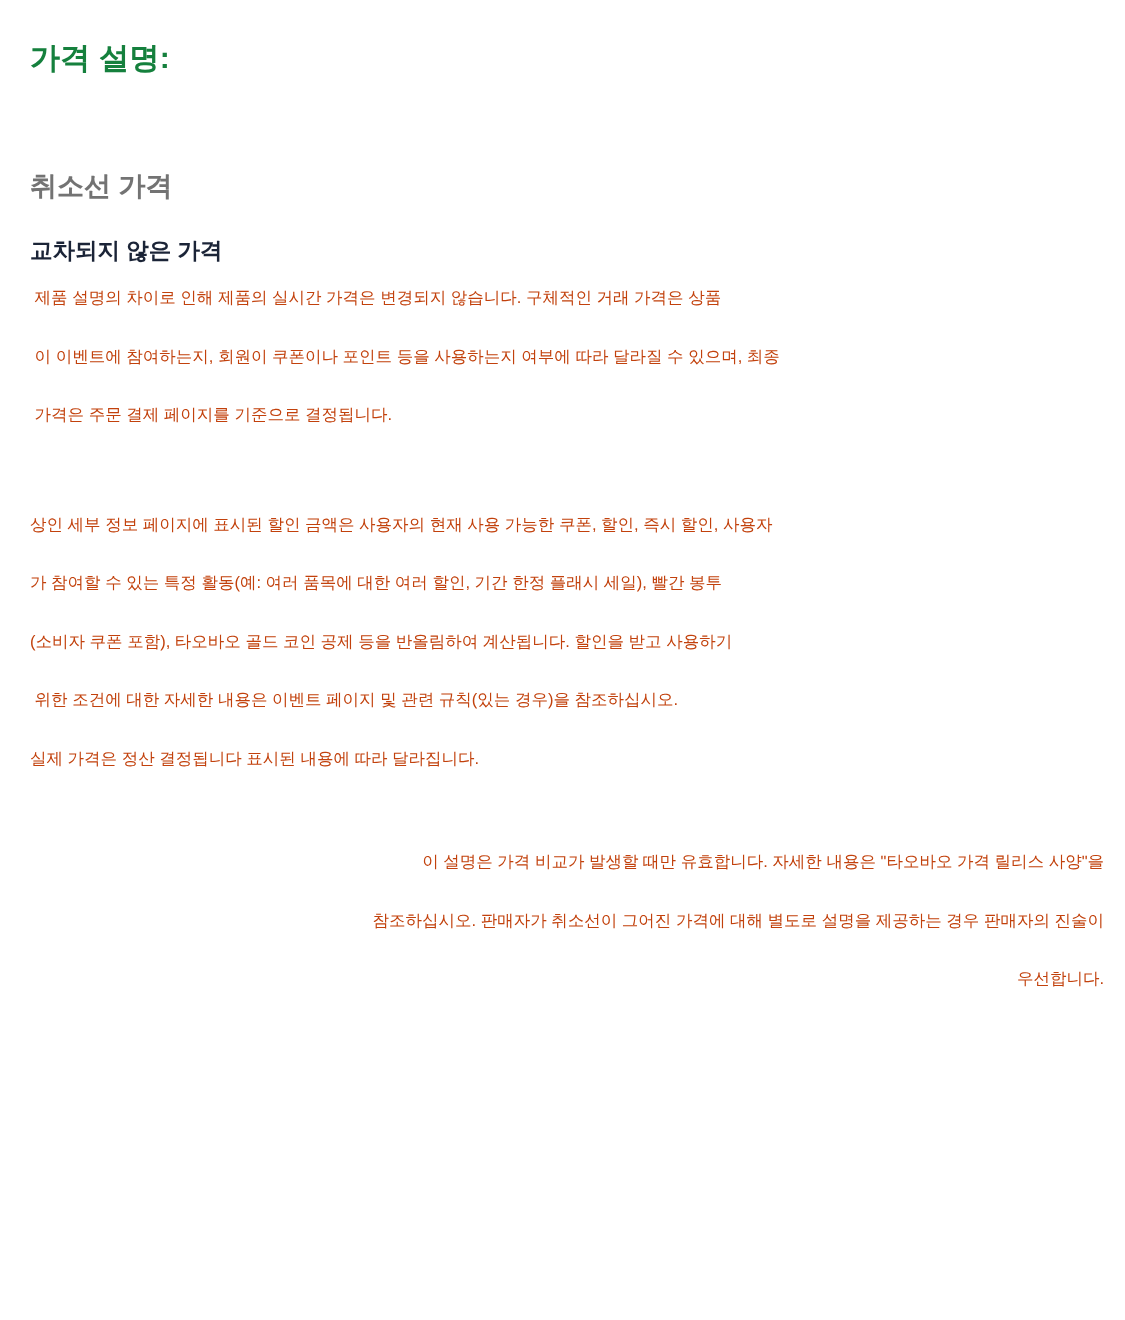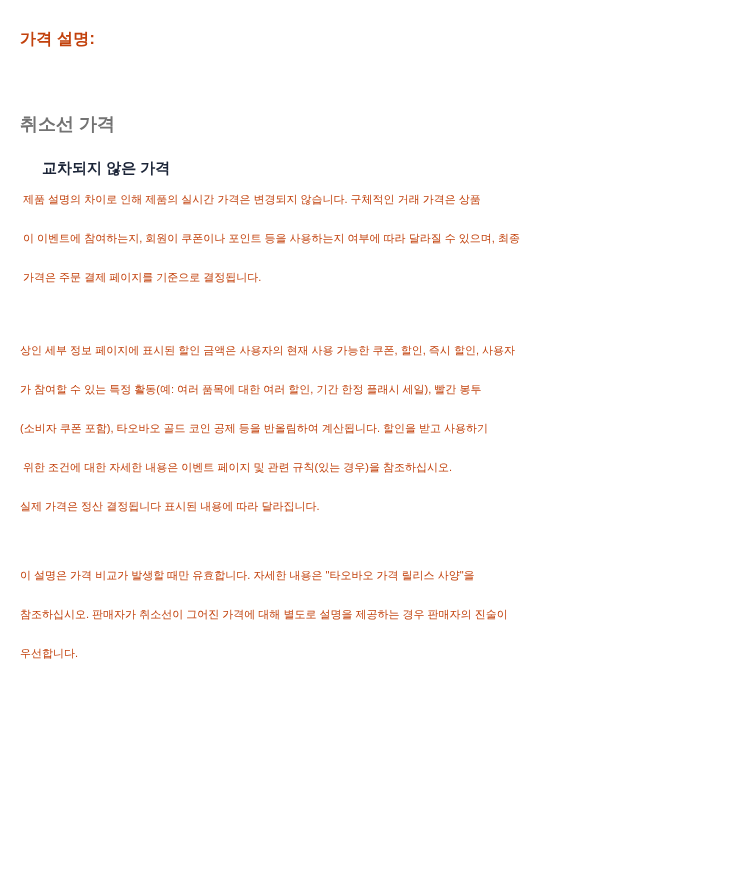--- a/index.html
+++ b/index.html
@@ -8,24 +8,24 @@
     position: relative;
     width: 750px;
     height: 880px;
     overflow: hidden;
     background: #ffffff;
     padding: 20px 14px 0 20px;
     font-family: "Liberation Sans", "DejaVu Sans", sans-serif;
   }
   .page-title {
     margin-top: 6px;
-    font-size: 16px;
+    font-size: 20px;
     line-height: 26px;
     font-weight: 700;
-    color: #c2410c;
+    color: #15803d;
     letter-spacing: 0.2px;
   }
   .heading-lg {
     margin-top: 60px;
     font-size: 18px;
     line-height: 24px;
     font-weight: 700;
     color: #737373;
   }
   .emphasis-para {
@@ -35,32 +35,31 @@
     font-weight: 500;
     color: #5f6f94;
     white-space: pre-wrap;
   }
   .heading-sm {
     margin-top: 22px;
     font-size: 15px;
     line-height: 20px;
     font-weight: 700;
     color: #1b2437;
-    margin-left: 22px;
   }
   .body-para {
     font-size: 11px;
     line-height: 39px;
     font-weight: 400;
     color: #c2410c;
     white-space: pre-wrap;
   }
   .body-para.first { margin-top: 2px; }
   .body-para.gap-lg { margin-top: 34px; }
-  .body-para.gap-md { margin-top: 30px; }
+  .body-para.gap-md { margin-top: 30px; text-align: right; }
 </style>
 </head>
 <body>
 
 <div class="page">
 
   <div class="page-title">가격 설명:</div>
 
   <div class="heading-lg">취소선 가격</div>
 

